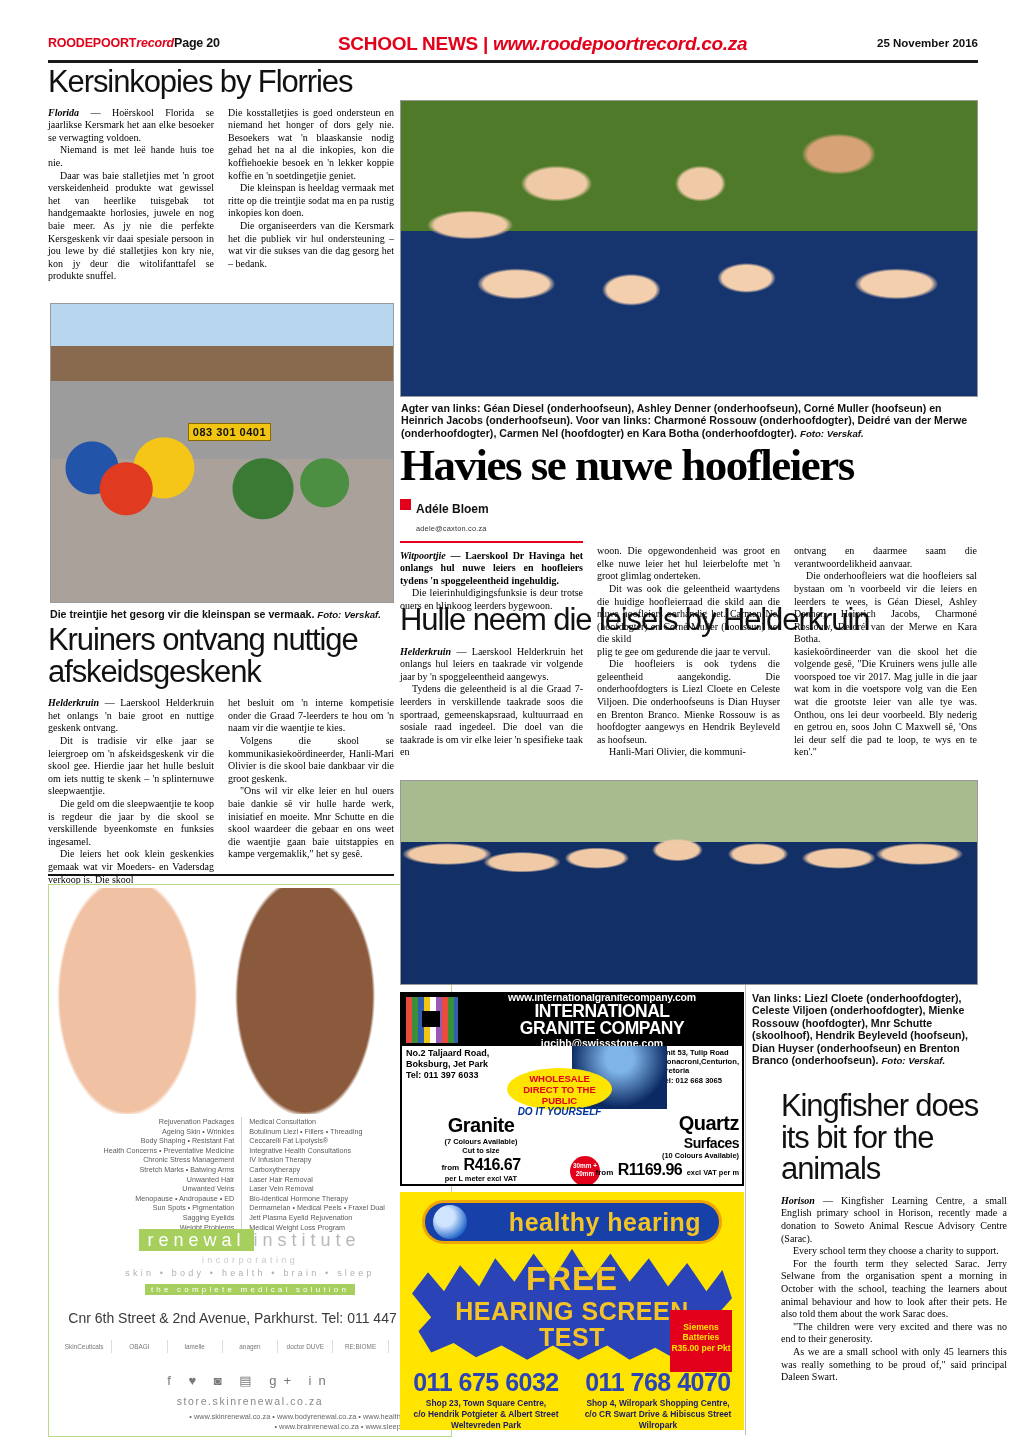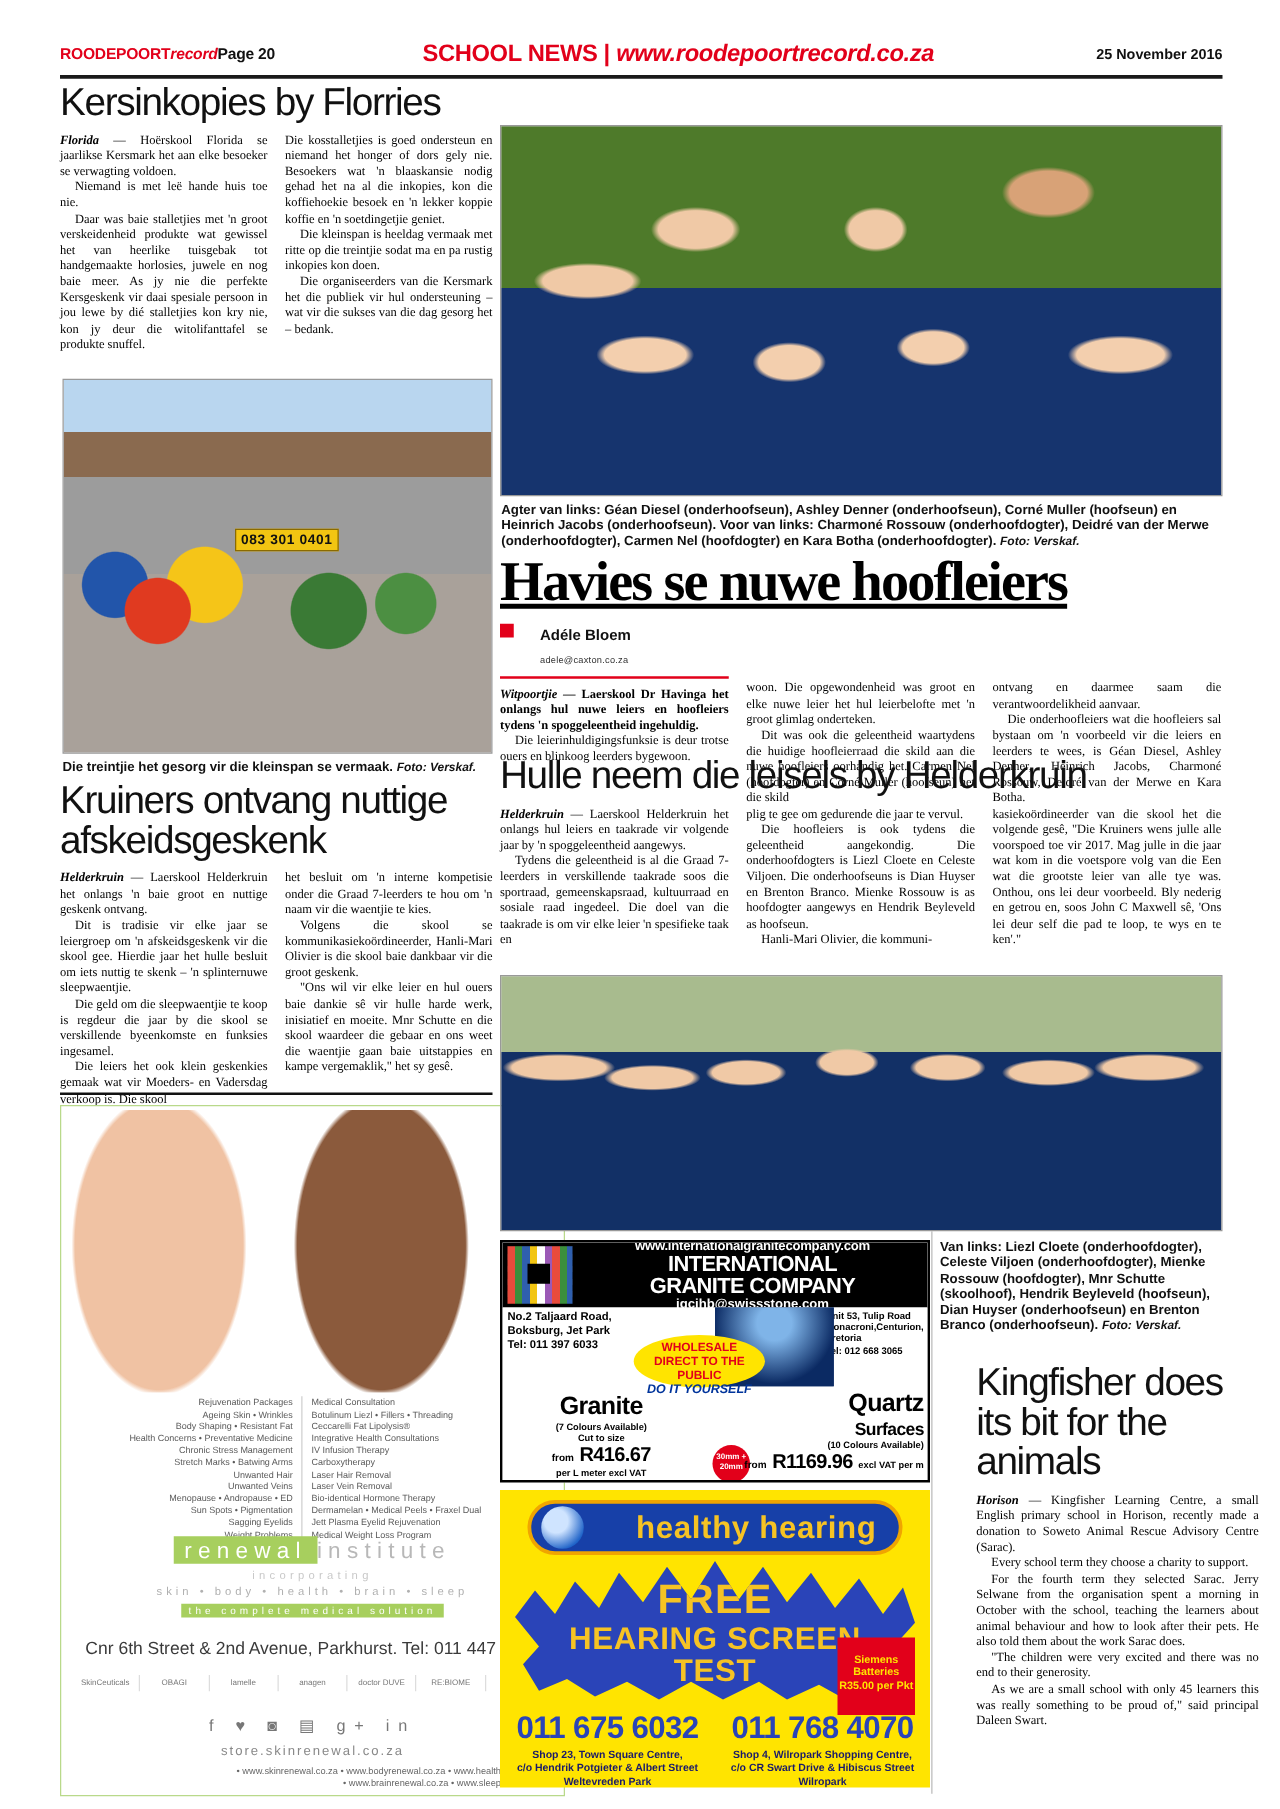--- a/index.html
+++ b/index.html
@@ -27,21 +27,21 @@
   .mh-right { font-family: "Liberation Sans", sans-serif; font-size: 11.5px; font-weight: bold; color: #111; }
   .mh-rule { position: absolute; left: 48px; top: 60px; width: 930px; height: 3px; background: #1a1a1a; }
 
   
   .headline {
     font-family: "Liberation Sans", sans-serif;
     font-weight: normal; letter-spacing: -1.1px; line-height: 1.02; color: #111;
   }
   .serif-head {
     font-family: "Liberation Serif", serif; font-weight: bold;
-    letter-spacing: -1.5px; line-height: 0.96; color: #000; text-decoration: underline;
+    letter-spacing: -1.5px; line-height: 0.96; color: #000;
   }
   .body-col { font-size: 10px; line-height: 12.6px; text-align: justify; hyphens: auto; }
   .body-col p { text-indent: 12px; }
   .body-col p.first { text-indent: 0; }
   .body-col p .lede { font-style: italic; font-weight: bold; }
   .body-col p.boldlede { font-weight: bold; text-indent: 0; }
   .caption {
     font-family: "Liberation Sans", sans-serif; font-size: 10.6px; font-weight: bold;
     line-height: 12.4px; color: #111;
   }
@@ -290,21 +290,21 @@
   <div class="photo ph-group1" style="left:400px;top:100px;width:578px;height:297px;"></div>
   <div class="caption" style="position:absolute;left:401px;top:402px;width:578px;">
     <span>Agter van links: Géan Diesel (onderhoofseun), Ashley Denner (onderhoofseun), Corné Muller (hoofseun) en Heinrich Jacobs (onderhoofseun). Voor van links: Charmoné Rossouw (onderhoofdogter), Deidré van der Merwe (onderhoofdogter), Carmen Nel (hoofdogter) en Kara Botha (onderhoofdogter).</span>
     <span class="credit">Foto: Verskaf.</span>
   </div>
 
   <div style="position:absolute;left:400px;top:444px;width:578px;">
     <h1 class="serif-head" style="font-size:45px;">Havies se nuwe hoofleiers</h1>
     <div style="display:flex;gap:14px;margin-top:12px;">
       <div style="width:183px;">
-        <div style="display:flex;align-items:flex-start;gap:21px;">
+        <div style="display:flex;align-items:flex-start;gap:5px;">
           <span class="byline-sq"></span>
           <span>
             <span class="byline-name">Adéle Bloem</span><br>
             <span class="byline-mail">adele@caxton.co.za</span>
           </span>
         </div>
         <div style="height:1.5px;background:#e2001a;margin:6px 0 7px 0;"></div>
         <div class="body-col">
           <p class="boldlede"><span style="font-style:italic;">Witpoortjie</span> — Laerskool Dr Havinga het onlangs hul nuwe leiers en hoofleiers tydens 'n spoggeleentheid ingehuldig.</p>
           <p>Die leierinhuldigingsfunksie is deur trotse ouers en blinkoog leerders bygewoon.</p>

